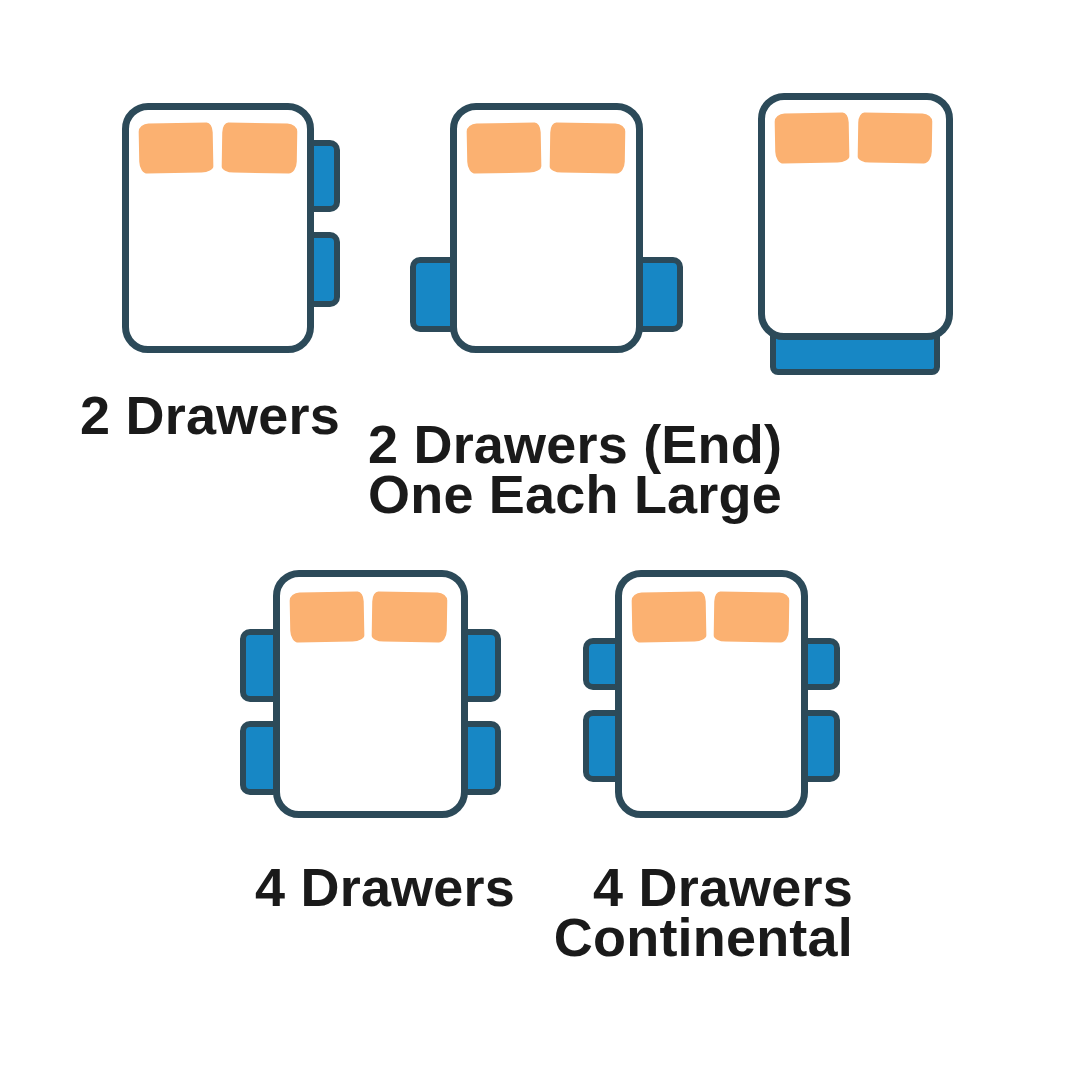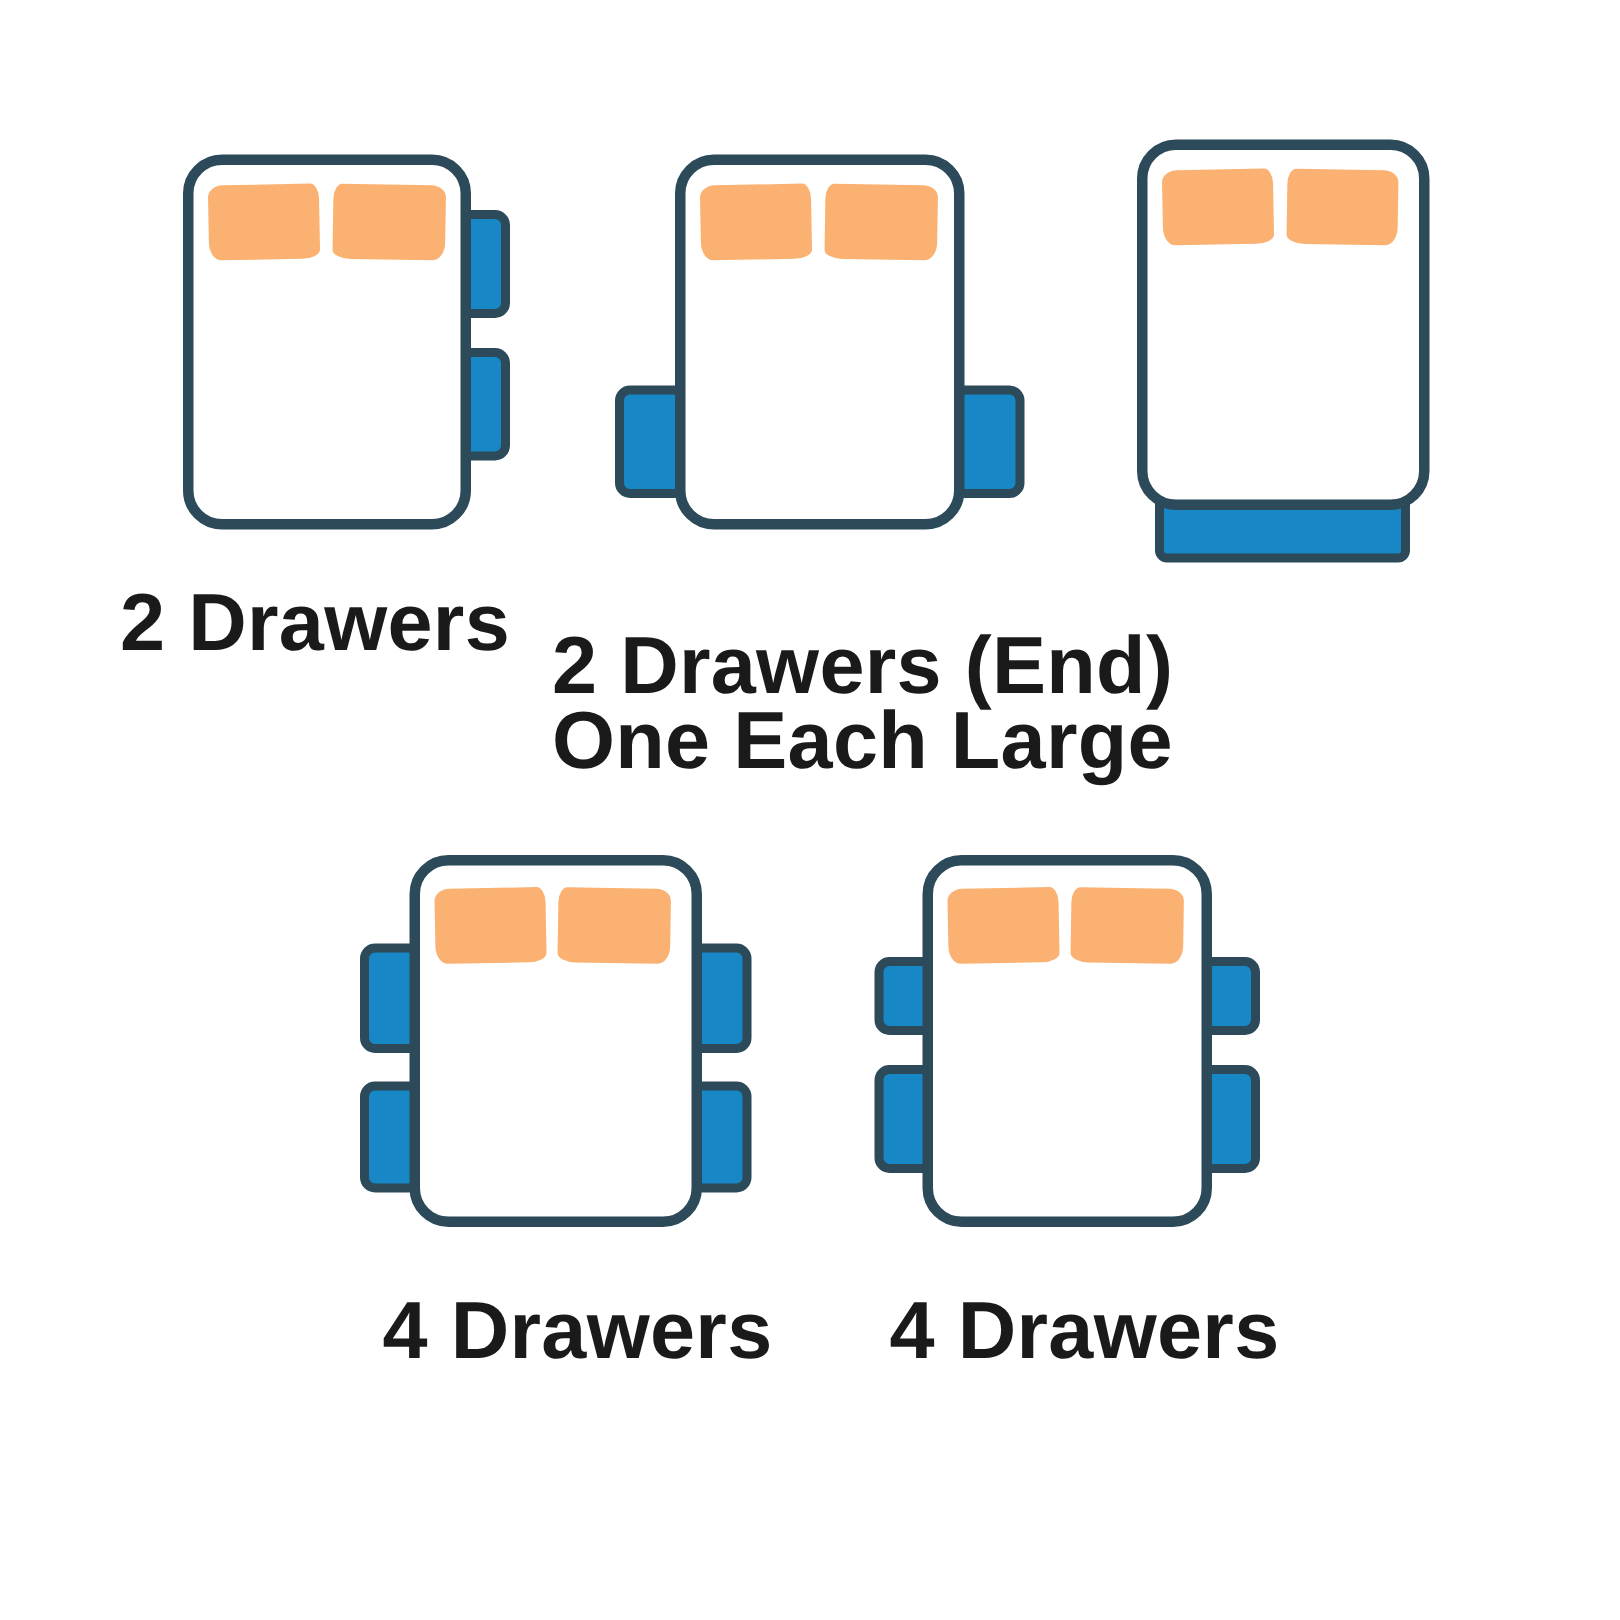--- a/index.html
+++ b/index.html
@@ -104,15 +104,16 @@
     <div class="drawer" style="left:0; top:68px; width:42px; height:52px;"></div>
     <div class="drawer" style="left:0; top:140px; width:42px; height:72px;"></div>
     <div class="drawer" style="left:215px; top:68px; width:42px; height:52px;"></div>
     <div class="drawer" style="left:215px; top:140px; width:42px; height:72px;"></div>
     <div class="bed-body" style="left:32px; top:0; width:193px; height:248px;"></div>
     <div class="pillow p-left" style="left:49px; top:22px; width:74px; height:50px;"></div>
     <div class="pillow p-right" style="left:131px; top:22px; width:75px; height:50px;"></div>
   </figure>
   <div class="bed-label" style="left:553px; top:862px; width:300px;">
     <div>4 Drawers</div>
+    <div>Continental</div>
   </div>
 
 </div>
 
 </body></html>

